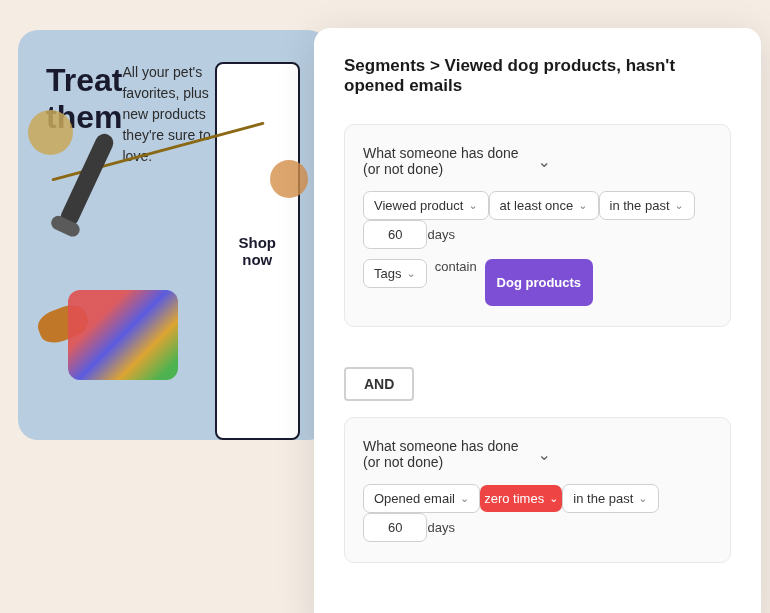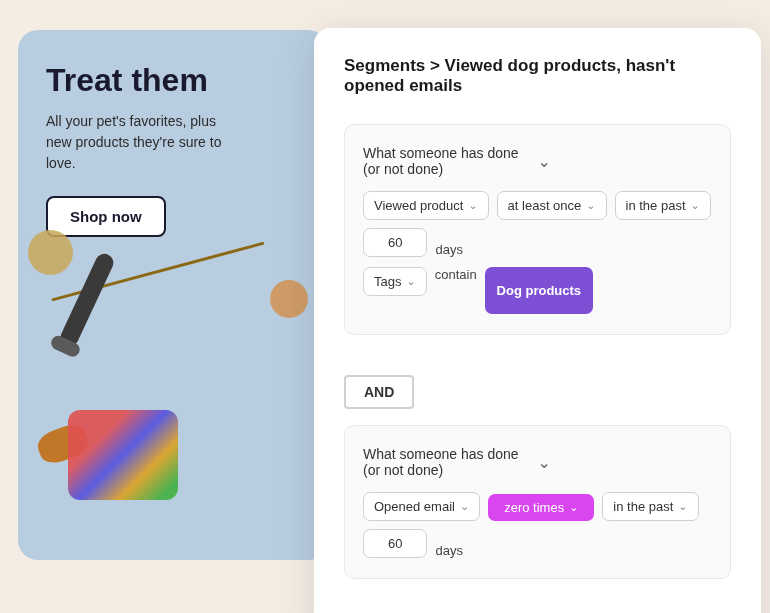--- a/index.html
+++ b/index.html
@@ -23,26 +23,26 @@
       align-items: center;
       justify-content: center;
     }
 
     
     .pet-card {
       position: absolute;
       left: 18px;
       top: 30px;
       width: 310px;
-      height: 530px;
+      height: 410px;
       background: #b8cde0;
       border-radius: 20px;
       overflow: hidden;
       display: flex;
-      flex-direction: column;
+      flex-direction: row;
       padding: 32px 28px 0 28px;
       z-index: 1;
     }
 
     .pet-card-title {
       font-size: 32px;
       font-weight: 800;
       color: #1a1a2e;
       line-height: 1.15;
       margin-bottom: 12px;
@@ -197,22 +197,21 @@
       flex: 1;
     }
 
     .chevron-icon {
       font-size: 16px;
       color: #666;
     }
 
     .filter-row {
       display: flex;
-      align-items: flex-end;
-      gap: 8px;
+      align-items: center;
       margin-top: 14px;
       flex-wrap: wrap;
     }
 
     .dropdown-chip {
       display: flex;
       align-items: center;
       gap: 5px;
       border: 1px solid #d0d0d0;
       border-radius: 7px;
@@ -234,25 +233,25 @@
       color: white;
       border: none;
       border-radius: 7px;
       padding: 16px 12px;
       font-size: 13px;
       font-weight: 600;
       cursor: pointer;
     }
 
     .purple-chip-outline {
-      background: #d946ef;
+      background: #ef4444;
       color: white;
       border: none;
       border-radius: 7px;
-      padding: 6px 16px;
+      padding: 6px 4px;
       font-size: 13px;
       font-weight: 500;
       cursor: pointer;
       display: flex;
       align-items: center;
       gap: 5px;
     }
 
     .tags-row {
       display: flex;

